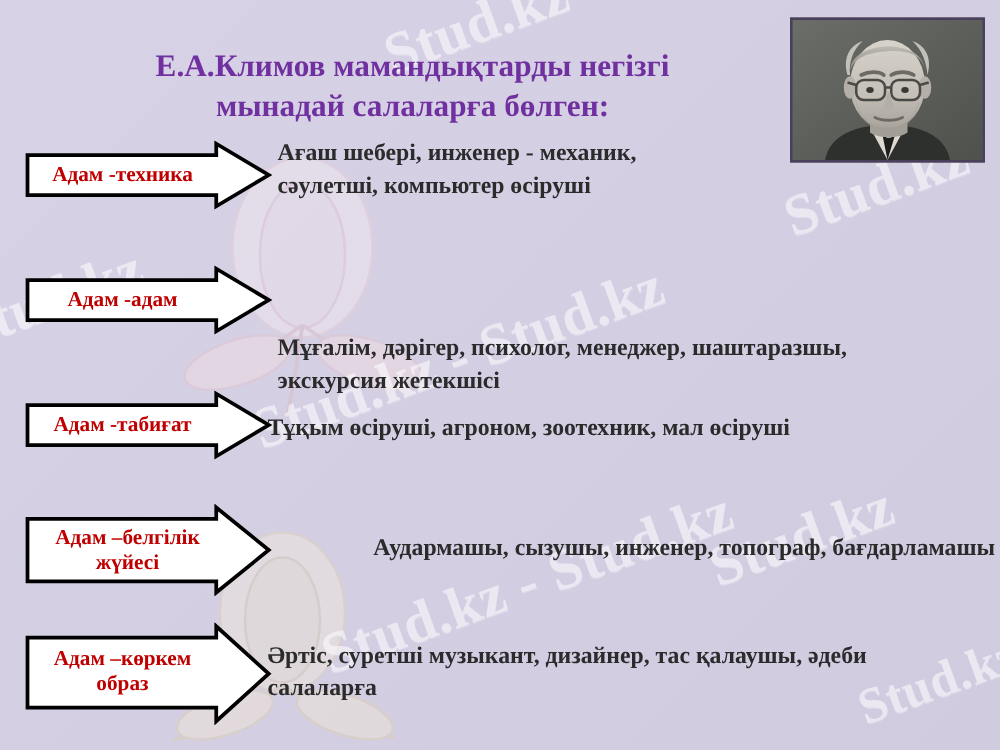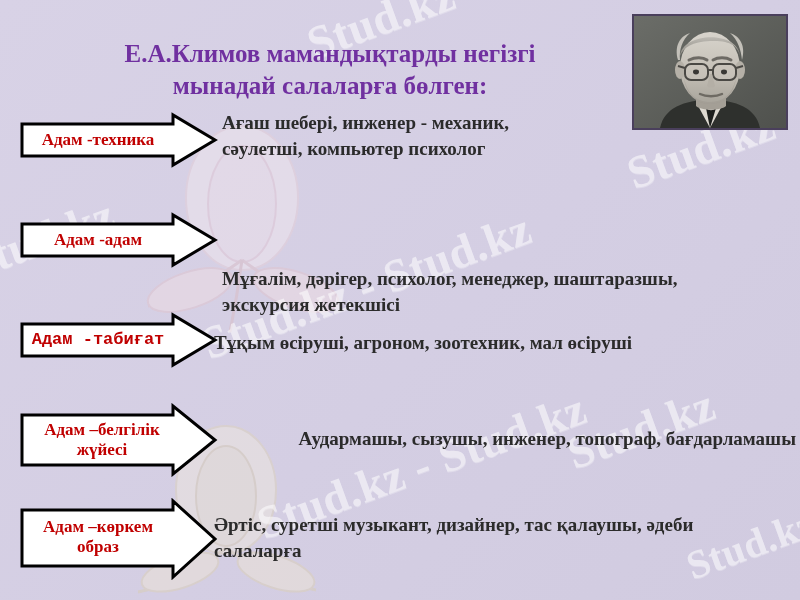--- a/index.html
+++ b/index.html
@@ -221,41 +221,41 @@
   <div class="arrow-row" style="left:18px; top:112px; width:200px; height:56px;">
     <svg class="arrow-shape" width="200" height="56" viewBox="0 0 200 56">
       <polygon points="4,12 155,12 155,3 197,28 155,53 155,44 4,44" fill="#ffffff" stroke="#000000" stroke-width="3" stroke-linejoin="miter"></polygon>
     </svg>
     <div class="arrow-label" style="left:6px; top:0; width:148px; height:56px;">
       <span class="lline">Адам -техника</span>
     </div>
   </div>
   <div class="desc" style="left:222px; top:110px; width:400px;">
     <span class="dline">Ағаш шебері, инженер - механик,</span>
-    <span class="dline">сәулетші, компьютер психолог</span>
+    <span class="dline">сәулетші, компьютер өсіруші</span>
   </div>
 
   <div class="arrow-row" style="left:18px; top:212px; width:200px; height:56px;">
     <svg class="arrow-shape" width="200" height="56" viewBox="0 0 200 56">
       <polygon points="4,12 155,12 155,3 197,28 155,53 155,44 4,44" fill="#ffffff" stroke="#000000" stroke-width="3" stroke-linejoin="miter"></polygon>
     </svg>
     <div class="arrow-label" style="left:6px; top:0; width:148px; height:56px;">
       <span class="lline">Адам -адам</span>
     </div>
   </div>
   <div class="desc" style="left:222px; top:221px; width:560px;margin-top:45px;">
     <span class="dline">Мұғалім, дәрігер, психолог, менеджер, шаштаразшы,</span>
     <span class="dline">экскурсия жетекшісі</span>
   </div>
 
   <div class="arrow-row" style="left:18px; top:312px; width:200px; height:56px;">
     <svg class="arrow-shape" width="200" height="56" viewBox="0 0 200 56">
       <polygon points="4,12 155,12 155,3 197,28 155,53 155,44 4,44" fill="#ffffff" stroke="#000000" stroke-width="3" stroke-linejoin="miter"></polygon>
     </svg>
-    <div class="arrow-label" style="left:6px; top:0; width:148px; height:56px;font-family:Liberation Mono, monospace;">
+    <div class="arrow-label" style="left:6px; top:0; width:148px; height:56px;">
       <span class="lline">Адам -табиғат</span>
     </div>
   </div>
   <div class="desc" style="left:214px; top:330px; width:570px;">
     <span class="dline">Тұқым өсіруші, агроном, зоотехник, мал өсіруші</span>
   </div>
 
   <div class="arrow-row" style="left:18px; top:403px; width:200px; height:74px;">
     <svg class="arrow-shape" width="200" height="74" viewBox="0 0 200 74">
       <polygon points="4,12 155,12 155,3 197,37 155,71 155,62 4,62" fill="#ffffff" stroke="#000000" stroke-width="3" stroke-linejoin="miter"></polygon>

